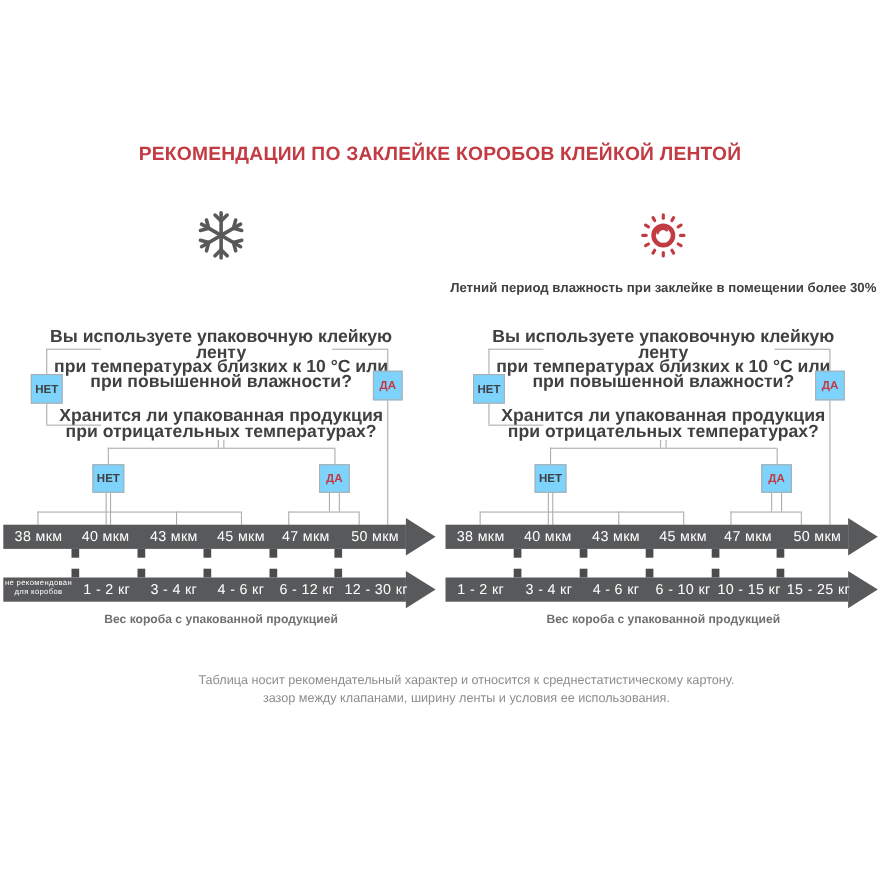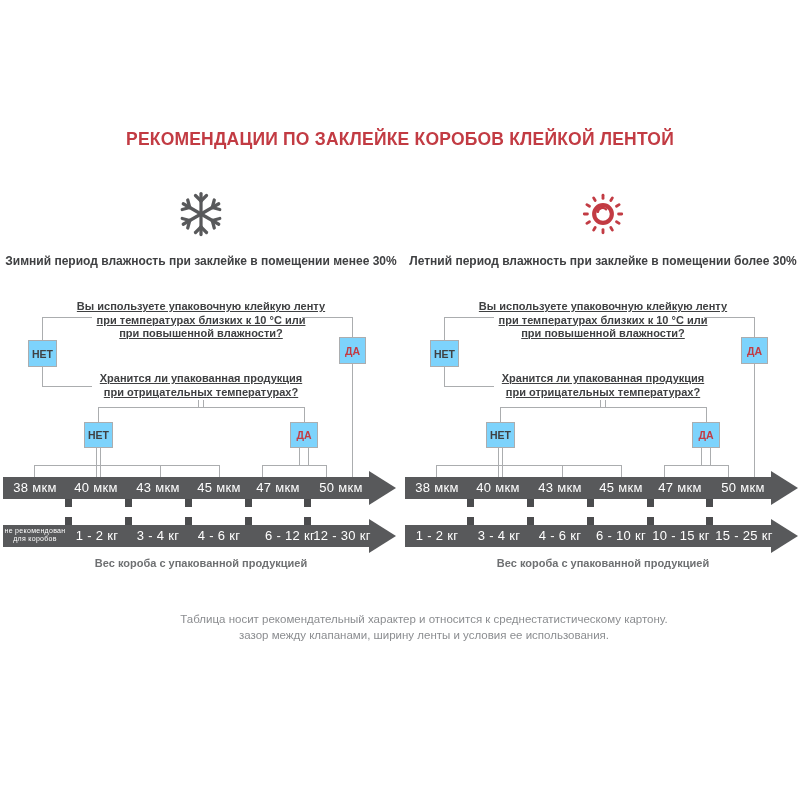--- a/index.html
+++ b/index.html
@@ -13,21 +13,21 @@
   }
   .panel { position:absolute; top:185px; width:400px; height:395px; }
   .panel.left { left:1px; } .panel.right { left:403px; }
 
   .icon-wrap { position:absolute; top:2px; left:0; width:100%; height:58px;
     display:flex; align-items:center; justify-content:center; }
   .season-note { position:absolute; top:69px; left:0; width:100%; text-align:center;
     color:#3f4042; font-size:12px; font-weight:bold; }
 
   .question { position:absolute; left:40px; width:320px; text-align:center;
-    color:#3f4042; font-size:11px; font-weight:bold; line-height:13.5px;text-decoration:underline; }
+    color:#3f4042; font-size:16px; font-weight:bold; line-height:13.5px; }
   .q1 { top:115px; } .q2 { top:187px; }
 
   .hline { position:absolute; border-top:1px solid #abadaf; height:0; }
   .vline { position:absolute; border-left:1px solid #abadaf; width:0; }
   .dline { position:absolute; border-left:1px solid #abadaf; border-right:1px solid #abadaf; }
 
   .fbox { position:absolute; box-sizing:border-box; border:1px solid #abadaf; background:#7dd3fc;
     display:flex; align-items:center; justify-content:center;
     font-size:10.5px; font-weight:bold; }
   .fbox.no  { color:#3f4042; }
@@ -87,21 +87,20 @@
               </g>
             <g transform="rotate(300 50 50)">
                 <path d="M50 50 L50 9"></path>
                 <path d="M50 24 L39 13"></path>
                 <path d="M50 24 L61 13"></path>
               </g>
           </g>
         </svg>
       </span>
     </div>
-    <div class="season-note">Зимний период влажность при заклейке в помещении менее 30%</div>
 
     <div class="question q1">
       <div>Вы используете упаковочную клейкую ленту</div>
       <div>при температурах близких к 10 °С или</div>
       <div>при повышенной влажности?</div>
     </div>
 
     <div class="hline" style="top:132px;left:41px;width:50px;"></div>
     <div class="hline" style="top:132px;left:301px;width:50px;"></div>
     <div class="vline" style="top:132px;left:41px;height:23px;"></div>
@@ -154,21 +153,21 @@
     <div class="tick" style="top:332px;left:244px;"></div>
     <div class="tick" style="top:332px;left:303px;"></div>
 
     <div class="arrow-body" style="top:340px;"></div>
     <div class="arrow-head" style="top:334px;"></div>
     <span class="scale-label small" style="top:342px;left:34px;">не рекомендован
 для коробов</span>
     <span class="scale-label" style="top:343px;left:96px;">1 - 2 кг</span>
     <span class="scale-label" style="top:343px;left:157px;">3 - 4 кг</span>
     <span class="scale-label" style="top:343px;left:218px;">4 - 6 кг</span>
-    <span class="scale-label" style="top:343px;left:289px;">6 - 12 кг</span>
+    <span class="scale-label" style="top:343px;left:278px;">6 - 12 кг</span>
     <span class="scale-label" style="top:343px;left:341px;">12 - 30 кг</span>
 
     <div class="weight-caption">Вес короба с упакованной продукцией</div>
   </div>
 
   <div class="panel right">
     <div class="icon-wrap">
       <span>
         <svg width="52" height="52" viewBox="0 0 100 100">
           <g stroke="#c23b43" fill="none">

